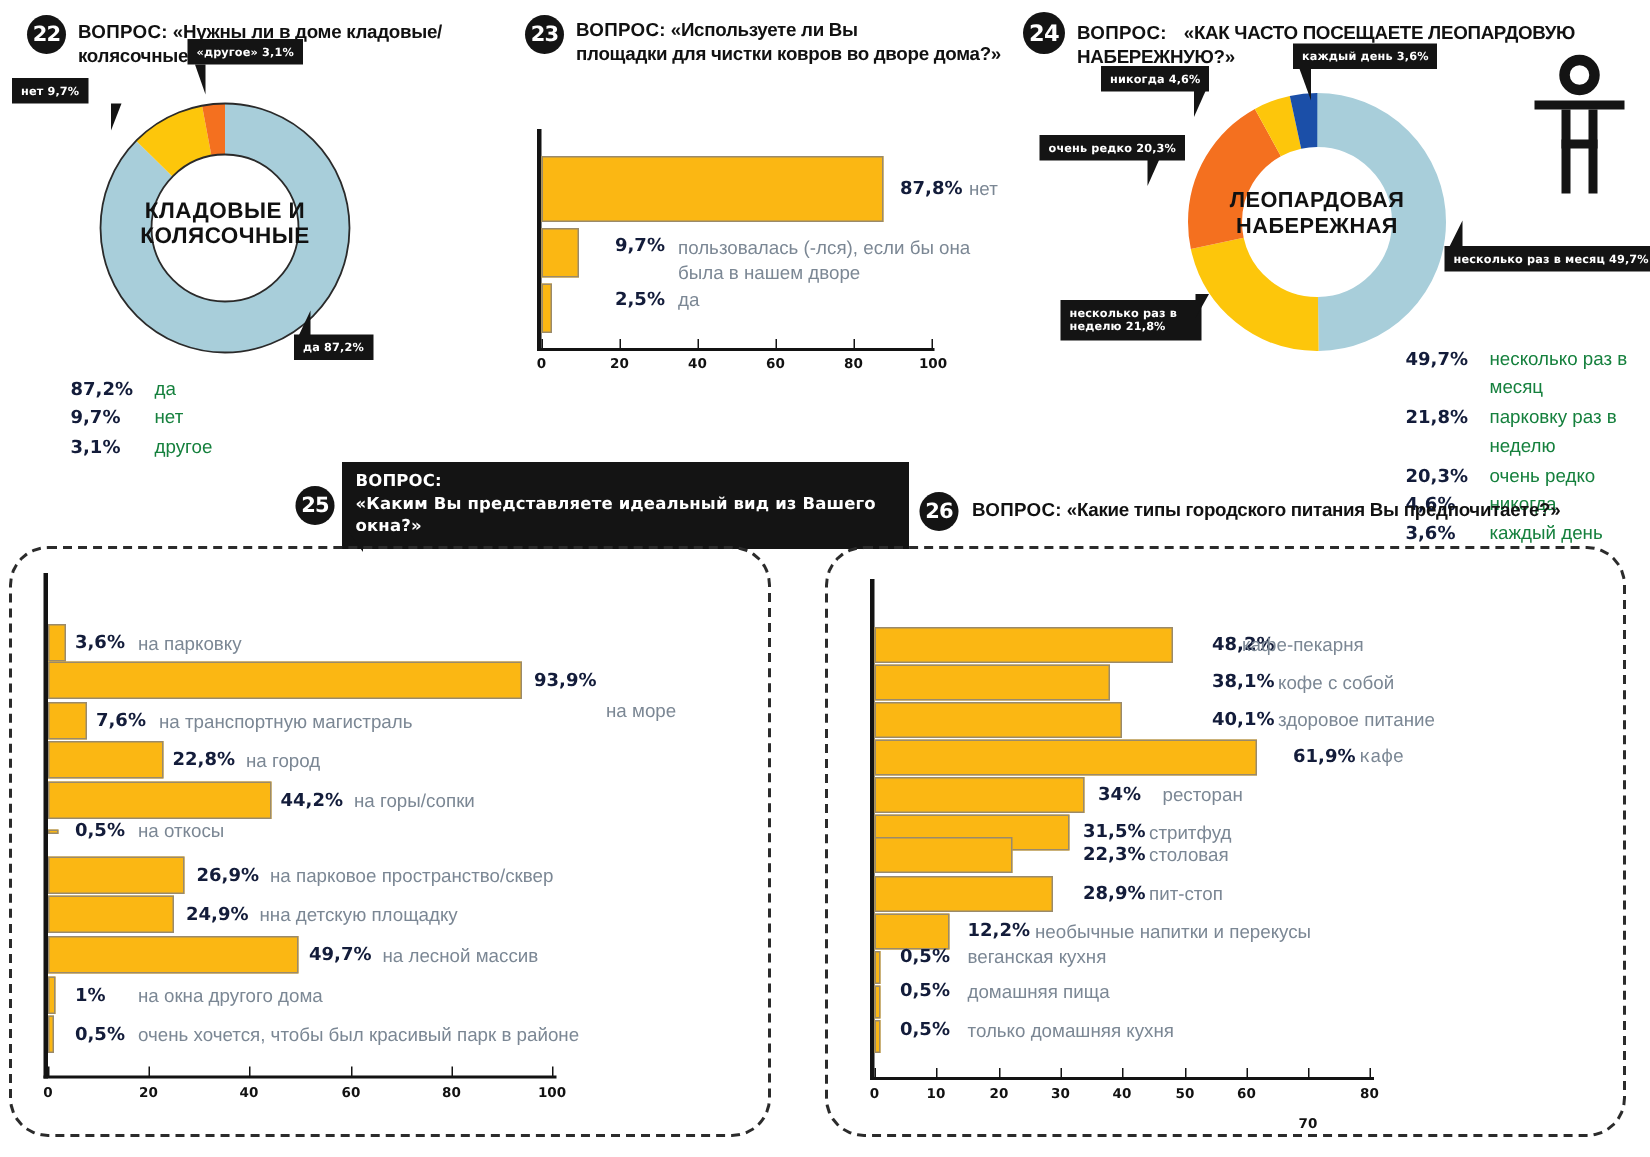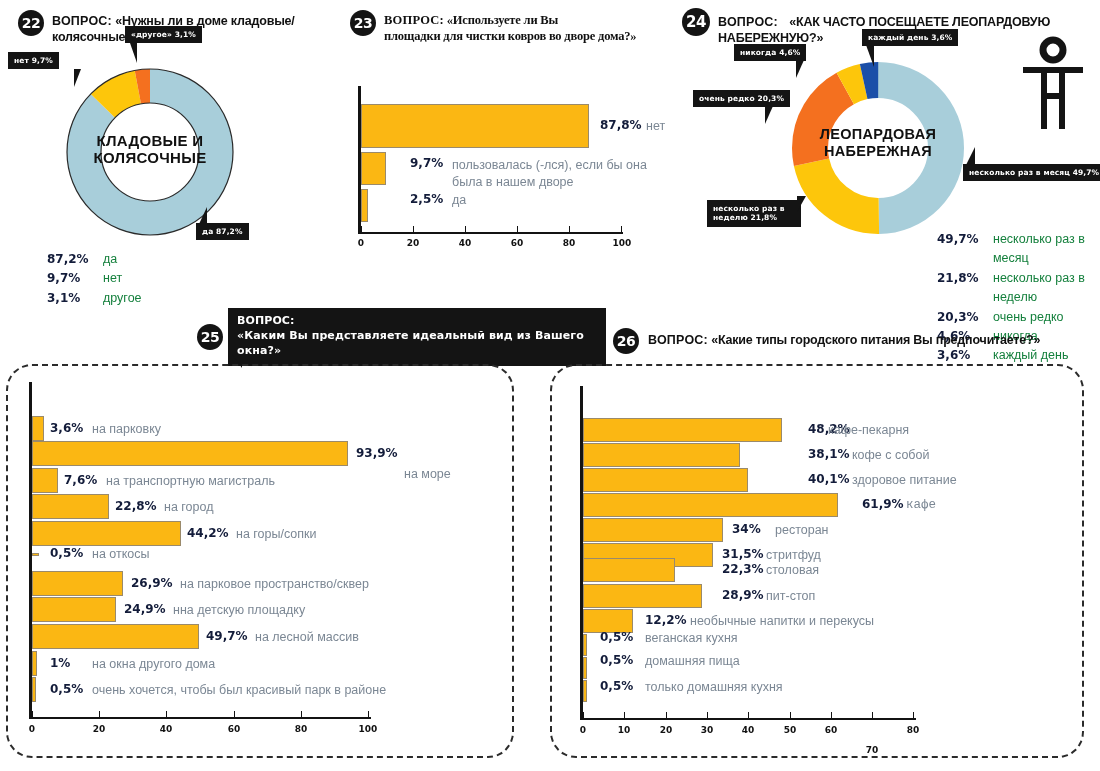--- a/index.html
+++ b/index.html
@@ -103,21 +103,21 @@
   </div>
   <div class="row">
     <span class="pc">3,1%</span>
     <span class="tx">другое</span>
   </div>
 </div>
 
 <div class="abs" style="left:350px;top:10px;">
   <div class="qnum">23</div>
 </div>
-<div class="abs qhead" style="left:384px;top:13px;width:290px;font-family:Liberation Serif, serif;">
+<div class="abs qhead" style="left:384px;top:13px;width:290px;">
   <div>
     <span class="lbl">ВОПРОС:</span>
     <span>«Используете ли Вы</span>
   </div>
   <div>площадки для чистки ковров во дворе дома?»</div>
 </div>
 
 <div class="abs" style="left:358px;top:86px;width:3px;height:148px;background:#131313;"></div>
 <div class="abs bar" style="left:361px;top:104px;width:228px;height:44px;"></div>
 <div class="abs bar" style="left:361px;top:152px;width:25px;height:33px;"></div>
@@ -201,21 +201,21 @@
   </svg>
 </div>
 
 <div class="abs legend" style="left:937px;top:230px;">
   <div class="row">
     <span class="pc">49,7%</span>
     <span class="tx">несколько раз в месяц</span>
   </div>
   <div class="row">
     <span class="pc">21,8%</span>
-    <span class="tx">несколько раз в неделю</span>
+    <span class="tx">парковку раз в неделю</span>
   </div>
   <div class="row">
     <span class="pc">20,3%</span>
     <span class="tx">очень редко</span>
   </div>
   <div class="row">
     <span class="pc">4,6%</span>
     <span class="tx">никогда</span>
   </div>
   <div class="row">

